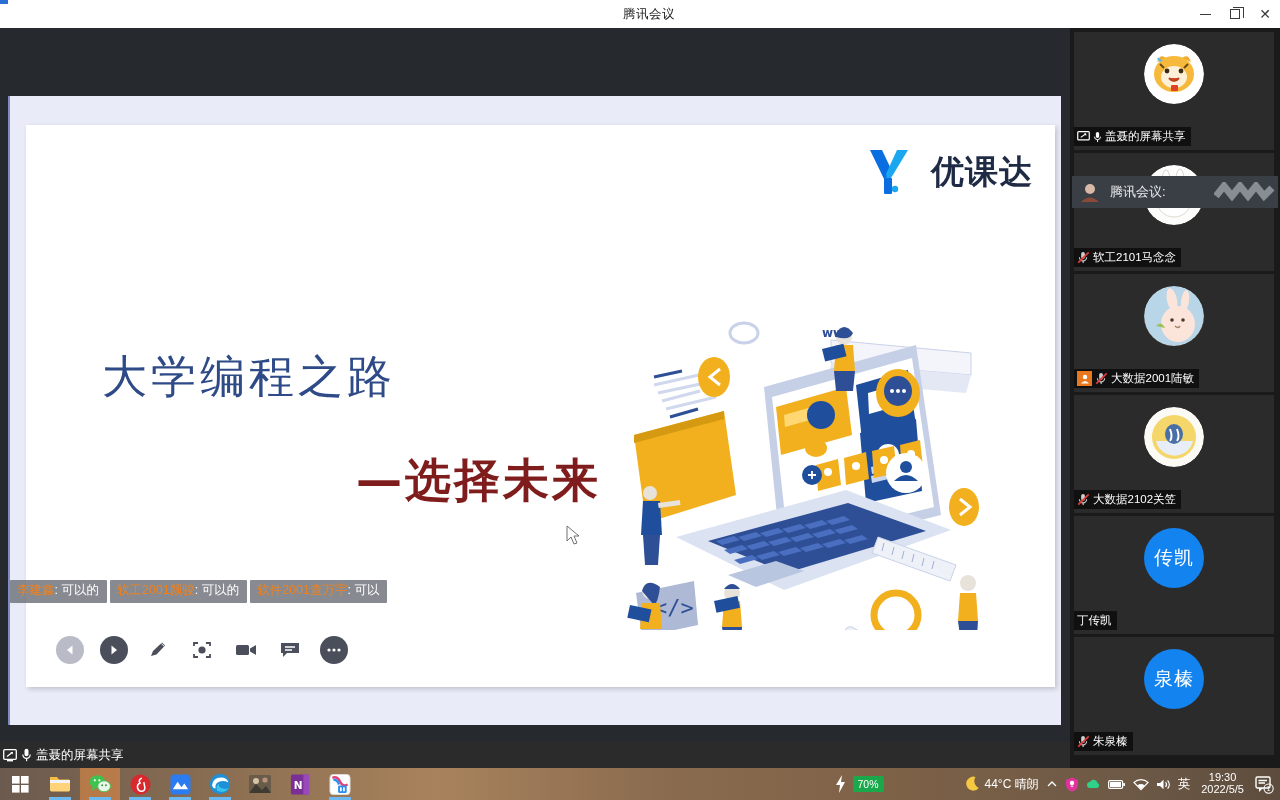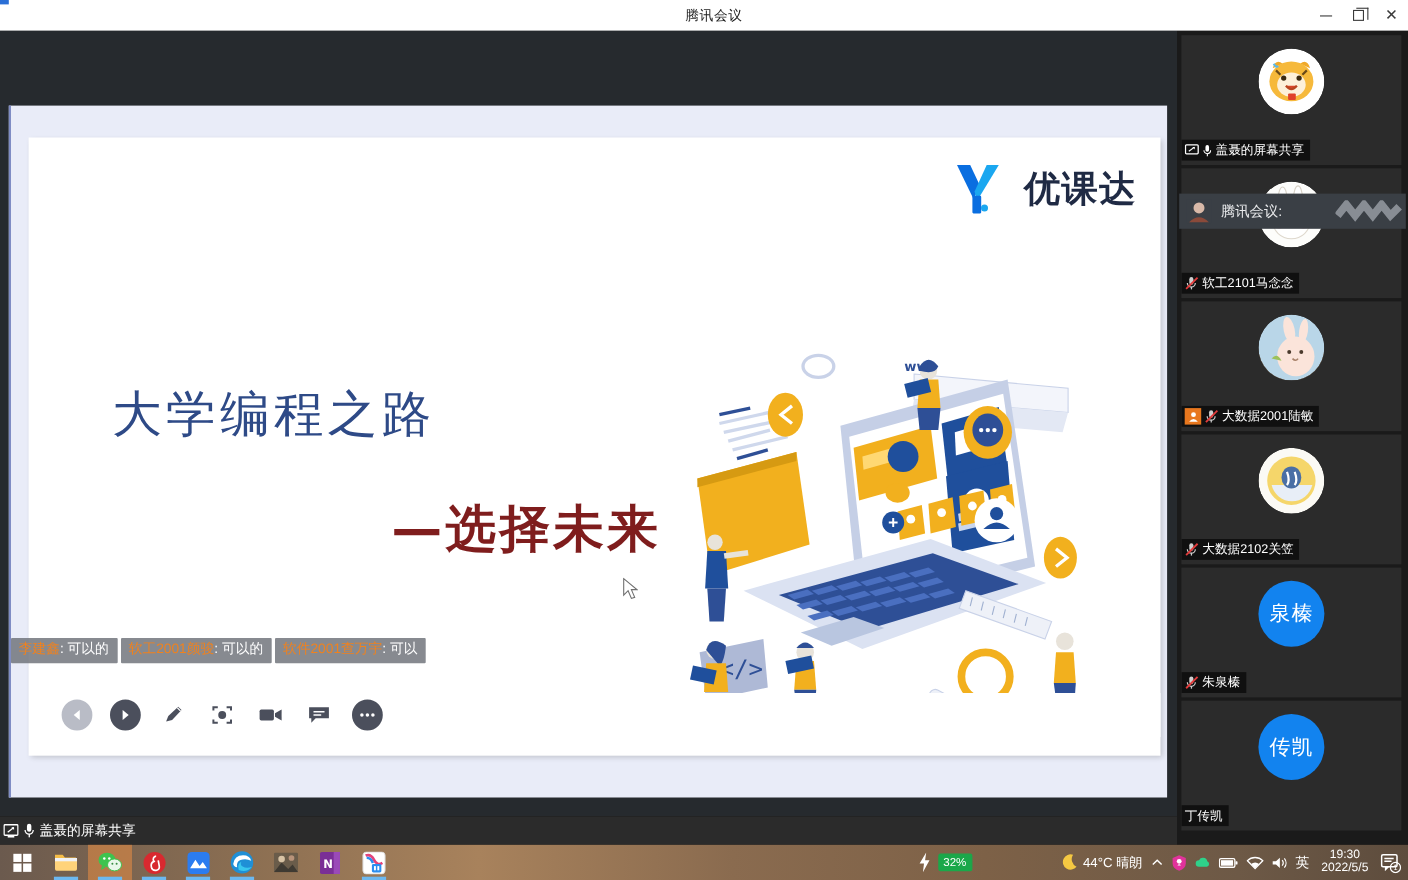--- a/index.html
+++ b/index.html
@@ -571,39 +571,39 @@
           <path d="M2.6 6.8 a3.9 3.9 0 0 0 7.8 0" fill="none" stroke="#cfcfcf" stroke-width="1.2"></path>
           <rect x="6" y="10.4" width="1.2" height="2.6" fill="#cfcfcf"></rect>
           <line x1="1.4" y1="12.6" x2="12.6" y2="1.4" stroke="#e23b3b" stroke-width="1.8"></line>
         </svg>
         <span class="pname">大数据2102关笠</span>
       </div>
     </div>
 
     <div class="ptile">
       <div class="avatar-wrap">
+        <div class="avatar initial">传凯</div>
+      </div>
+      <div class="namebar">
+        <span class="pname">丁传凯</span>
+      </div>
+    </div>
+
+    <div class="ptile">
+      <div class="avatar-wrap">
         <div class="avatar initial">泉榛</div>
       </div>
       <div class="namebar">
         <svg width="13" height="13" viewBox="0 0 14 14" class="mic-muted">
           <rect x="4.5" y="1" width="4" height="7.4" rx="2" fill="#cfcfcf"></rect>
           <path d="M2.6 6.8 a3.9 3.9 0 0 0 7.8 0" fill="none" stroke="#cfcfcf" stroke-width="1.2"></path>
           <rect x="6" y="10.4" width="1.2" height="2.6" fill="#cfcfcf"></rect>
           <line x1="1.4" y1="12.6" x2="12.6" y2="1.4" stroke="#e23b3b" stroke-width="1.8"></line>
         </svg>
         <span class="pname">朱泉榛</span>
-      </div>
-    </div>
-
-    <div class="ptile">
-      <div class="avatar-wrap">
-        <div class="avatar initial">传凯</div>
-      </div>
-      <div class="namebar">
-        <span class="pname">丁传凯</span>
       </div>
     </div>
 
     <div class="speaking-banner">
       <svg width="22" height="22" viewBox="0 0 22 22">
         <rect width="22" height="22" fill="#3a3f45"></rect>
         <circle cx="11" cy="8" r="5" fill="#d8b9a8"></circle>
         <path d="M2 21 q9 -9 18 0 z" fill="#8a4a3a"></path>
       </svg>
       <span class="sb-label">腾讯会议:</span>
@@ -695,21 +695,21 @@
       </div>
     </div>
 
     <div class="tray">
       <span class="tray-ico">
         <svg width="11" height="18" viewBox="0 0 11 18">
             <path d="M7 0 L1 10 H5 L4 18 L10 7 H6 Z" fill="#ffffff"></path>
           </svg>
       </span>
       <span class="battery-pill">
-        <span class="batt-box">32%</span>
+        <span class="batt-box">70%</span>
       </span>
 
       <span style="width:66px"></span>
 
       <span class="weather">
         <svg width="16" height="16" viewBox="0 0 16 16">
           <path d="M11.5 1 a7 7 0 1 0 3.2 11 a7.6 7.6 0 0 1 -3.2 -11 z" fill="#f5c842"></path>
         </svg>
         <span>44°C 晴朗</span>
       </span>

